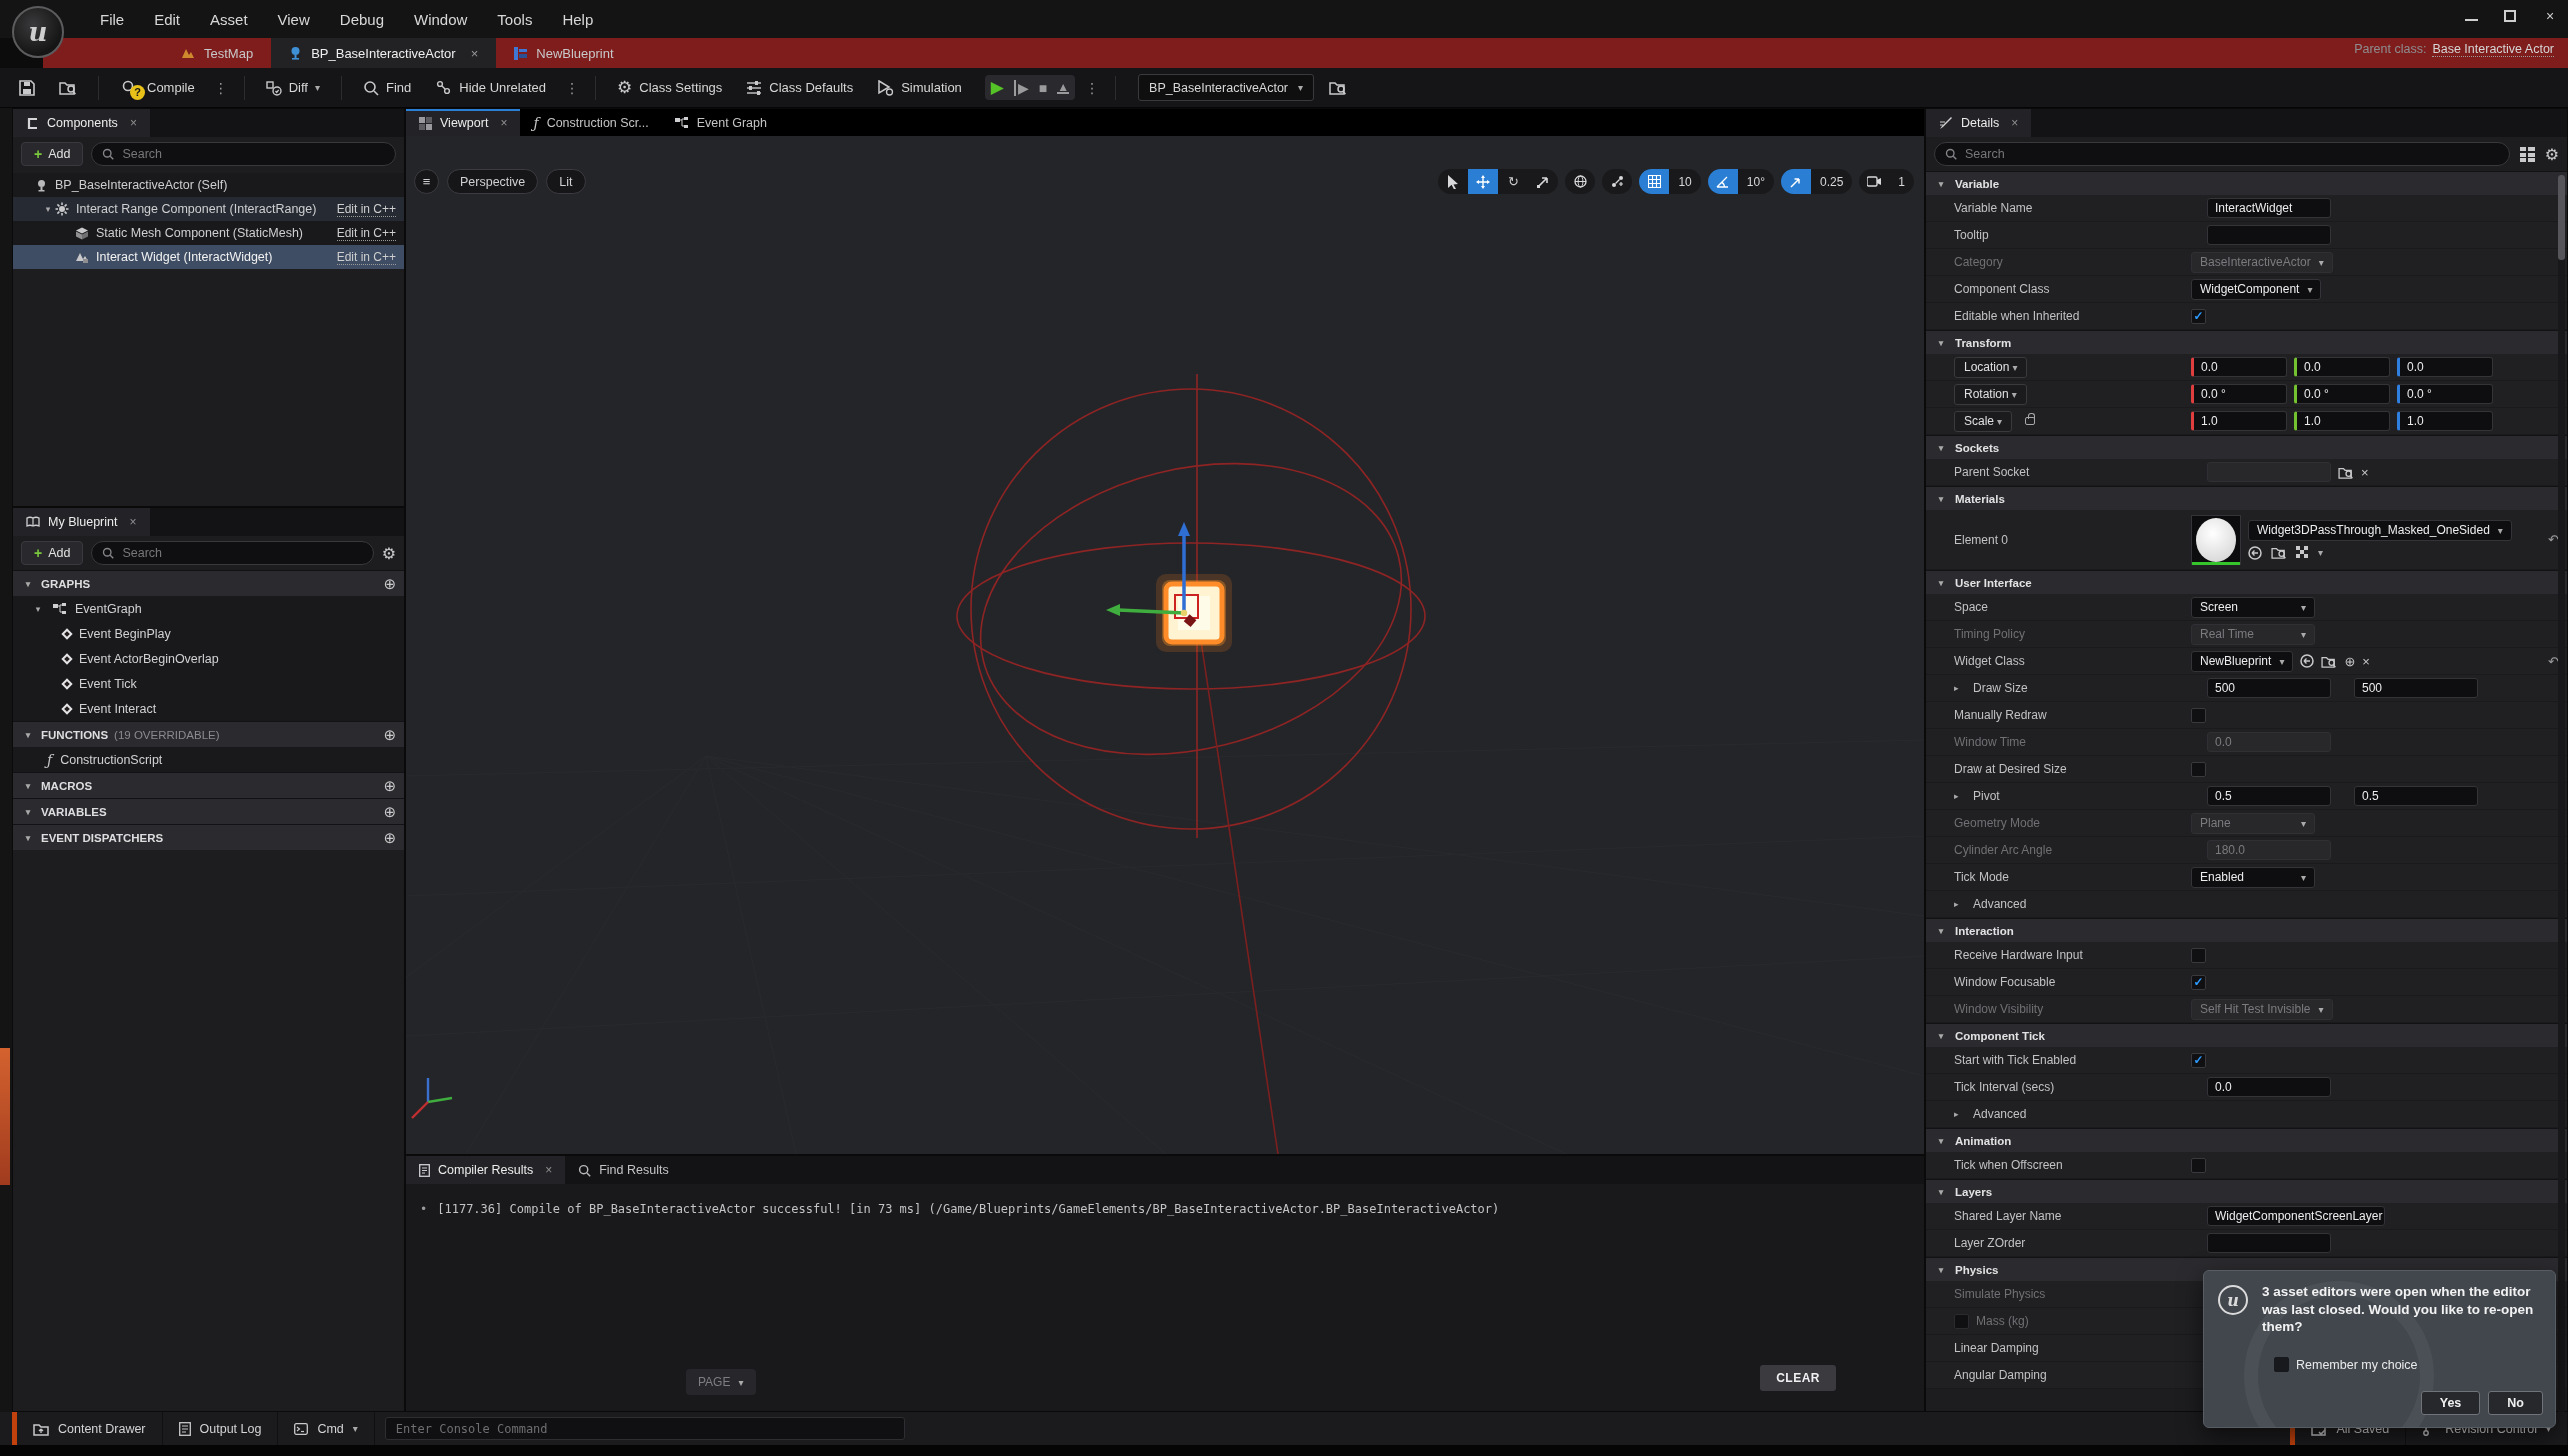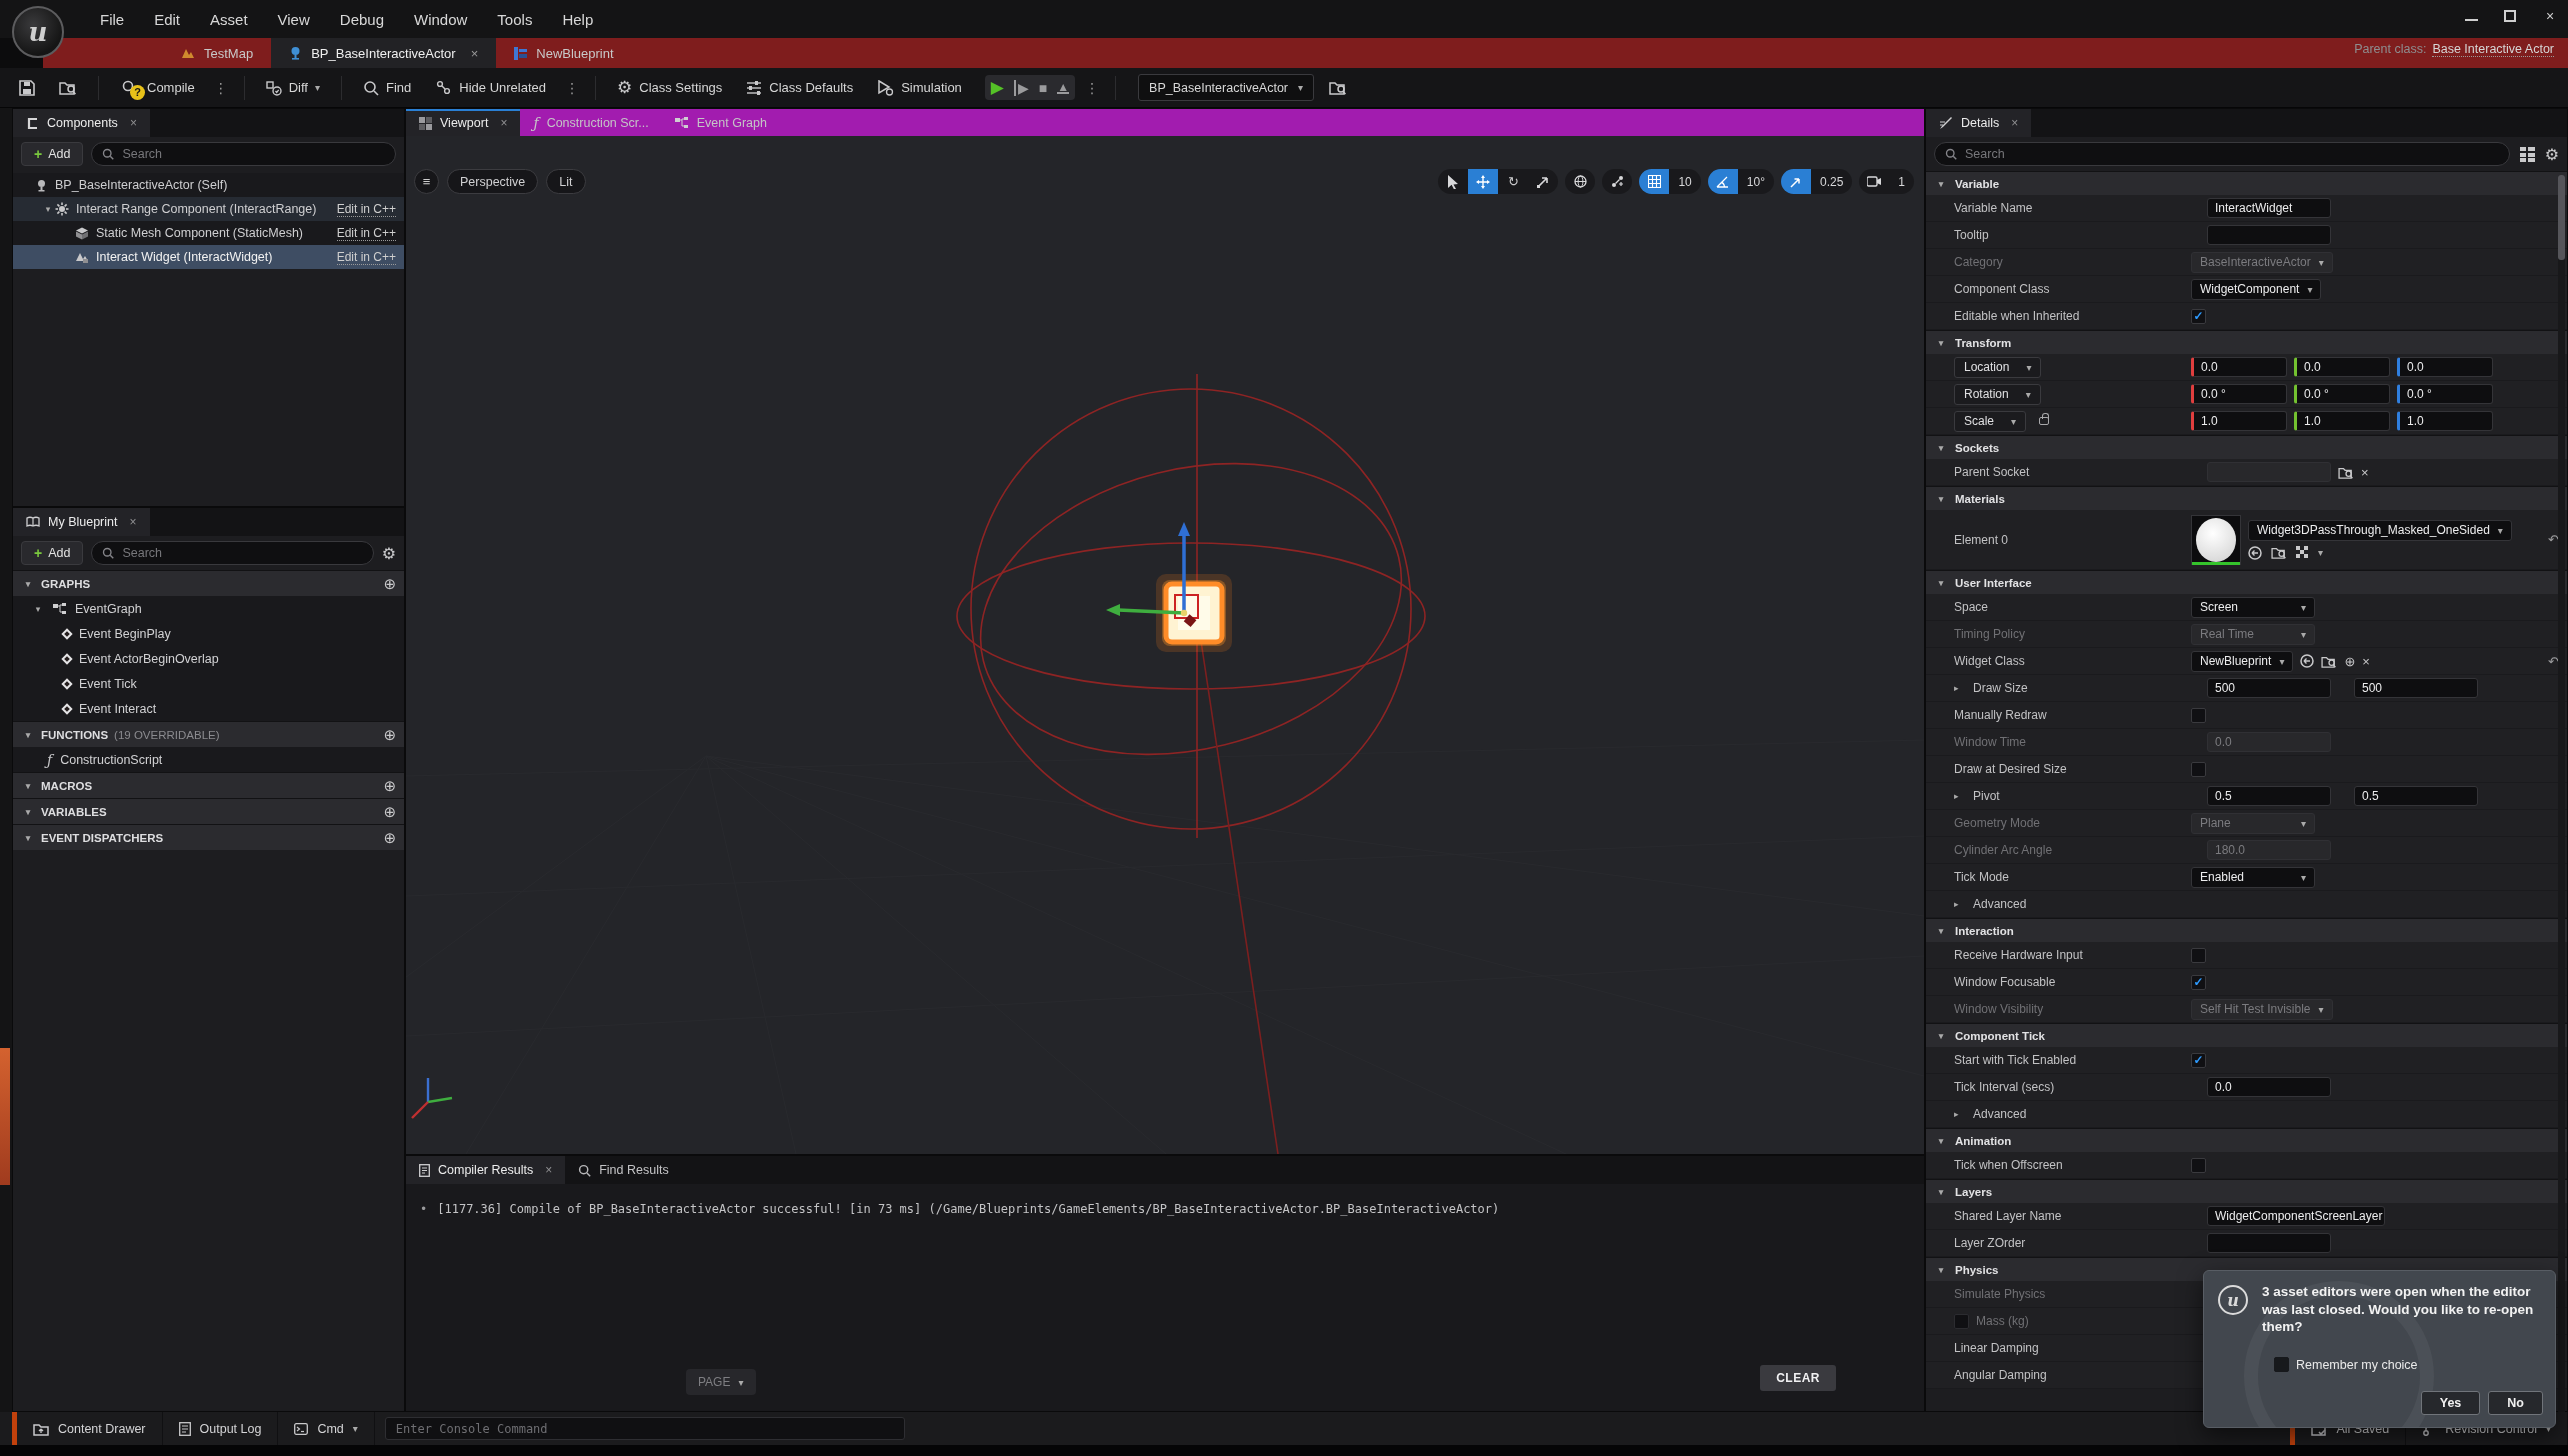--- a/index.html
+++ b/index.html
@@ -76,21 +76,21 @@
   .mbp-header { height:26px; background:#2b2b2f; display:flex; align-items:center; padding:0 8px; gap:6px;
     font-size:11.5px; font-weight:bold; color:#dedee0; border-top:1px solid #121214; }
   .mbp-header .badge { font-weight:normal; color:#8b8b8f; }
   .mbp-header .plusc { margin-left:auto; font-weight:normal; color:#c9c9cb; font-size:15px; }
   .mbp-row { height:25px; display:flex; align-items:center; gap:8px; font-size:12.5px; color:#d2d2d4; background:#19191c; }
   .diamond { width:8px; height:8px; border:2px solid #e4e4e6; background:#241d1d; transform:rotate(45deg); }
   .ficon { font-family:"DejaVu Serif",serif; font-style:italic; color:#c6c6c8; font-size:14px; }
 
   
   #viewport { left:405px; top:108px; width:1520px; height:1047px; background:#242529; border:1px solid #0a0a0b; }
-  #viewport .ptabs { background:#a21caf; }
+  #viewport .ptabs { background:#000000; }
   #vp-canvas { position:absolute; left:0; top:27px; width:1518px; height:1018px; background:#242529; overflow:hidden; }
   #vp-toolbar { position:absolute; left:8px; top:33px; display:flex; gap:8px; align-items:center; z-index:3; }
   .vp-pill { background:rgba(20,20,22,.85); border:1px solid #3c3c40; border-radius:13px; height:25px;
     display:flex; align-items:center; padding:0 12px; color:#d0d0d2; font-size:12.5px; }
   .vp-circle { width:25px; height:25px; border-radius:50%; background:rgba(20,20,22,.85); border:1px solid #3c3c40;
     display:flex; align-items:center; justify-content:center; color:#cfcfcf; font-size:13px; }
   #vp-tools { position:absolute; right:10px; top:33px; display:flex; gap:7px; align-items:center; z-index:3; }
   .tool-seg { background:rgba(24,24,27,.9); border-radius:13px; display:flex; align-items:center; overflow:hidden; height:25px; }
   .tool-btn { width:30px; height:25px; display:flex; align-items:center; justify-content:center; color:#c9c9cb; }
   .tool-btn.on { background:#2a7fd4; color:#fff; }
@@ -120,21 +120,21 @@
   .dsel { min-width:124px; height:21px; background:#0e0e10; border:1px solid #343438; border-radius:3px; color:#ededee;
     font-size:12px; display:flex; align-items:center; justify-content:space-between; gap:8px; padding:0 8px; }
   .dsel.dis { background:#28282b; border-color:#303034; color:#7b7b7f; }
   .vin { width:96px; height:20px; background:#0e0e10; border:1px solid #343438; border-left-width:3px; border-radius:3px;
     color:#ededee; font-size:12px; display:flex; align-items:center; padding:0 7px; }
   .vin.r { border-left-color:#e03e3e; } .vin.g { border-left-color:#74c230; } .vin.b { border-left-color:#2f7fe0; }
   .cbox { width:15px; height:15px; background:#101013; border:1px solid #3a3a3e; border-radius:2px;
     display:flex; align-items:center; justify-content:center; font-size:12px; color:#2e9bff; font-weight:bold; }
   .cbox.dim { border-color:#2c2c30; }
   .tpill { background:#1b1b1e; border:1px solid #3a3a3e; border-radius:3px; height:21px; padding:0 9px;
-    display:flex; align-items:center; gap:17px; color:#e0e0e2; font-size:12px; }
+    display:flex; align-items:center; gap:3px; color:#e0e0e2; font-size:12px; }
   .reset { margin-left:auto; margin-right:8px; color:#9b9b9d; font-size:13px; }
   .exp { font-size:9px; color:#aaa; width:12px; }
   .lock { width:10px; height:8px; border:1px solid #a8a8aa; border-radius:2px; position:relative; margin-left:6px; }
   .lock:before { content:""; position:absolute; left:1.5px; top:-5px; width:5px; height:5px;
     border:1px solid #a8a8aa; border-bottom:none; border-radius:3px 3px 0 0; }
   .mat-thumb { width:50px; height:50px; background:#0c0c0e; border:1px solid #343438; display:flex; align-items:center;
     justify-content:center; position:relative; }
   .mat-thumb .ball { width:40px; height:44px; border-radius:50%; background:radial-gradient(circle at 42% 35%, #ffffff, #d8d8d8 80%); }
   .mat-thumb .bar { position:absolute; left:0; right:0; bottom:-1px; height:3px; background:#35c42c; }
   .mini-ic { color:#c9c9cb; font-size:13px; }

